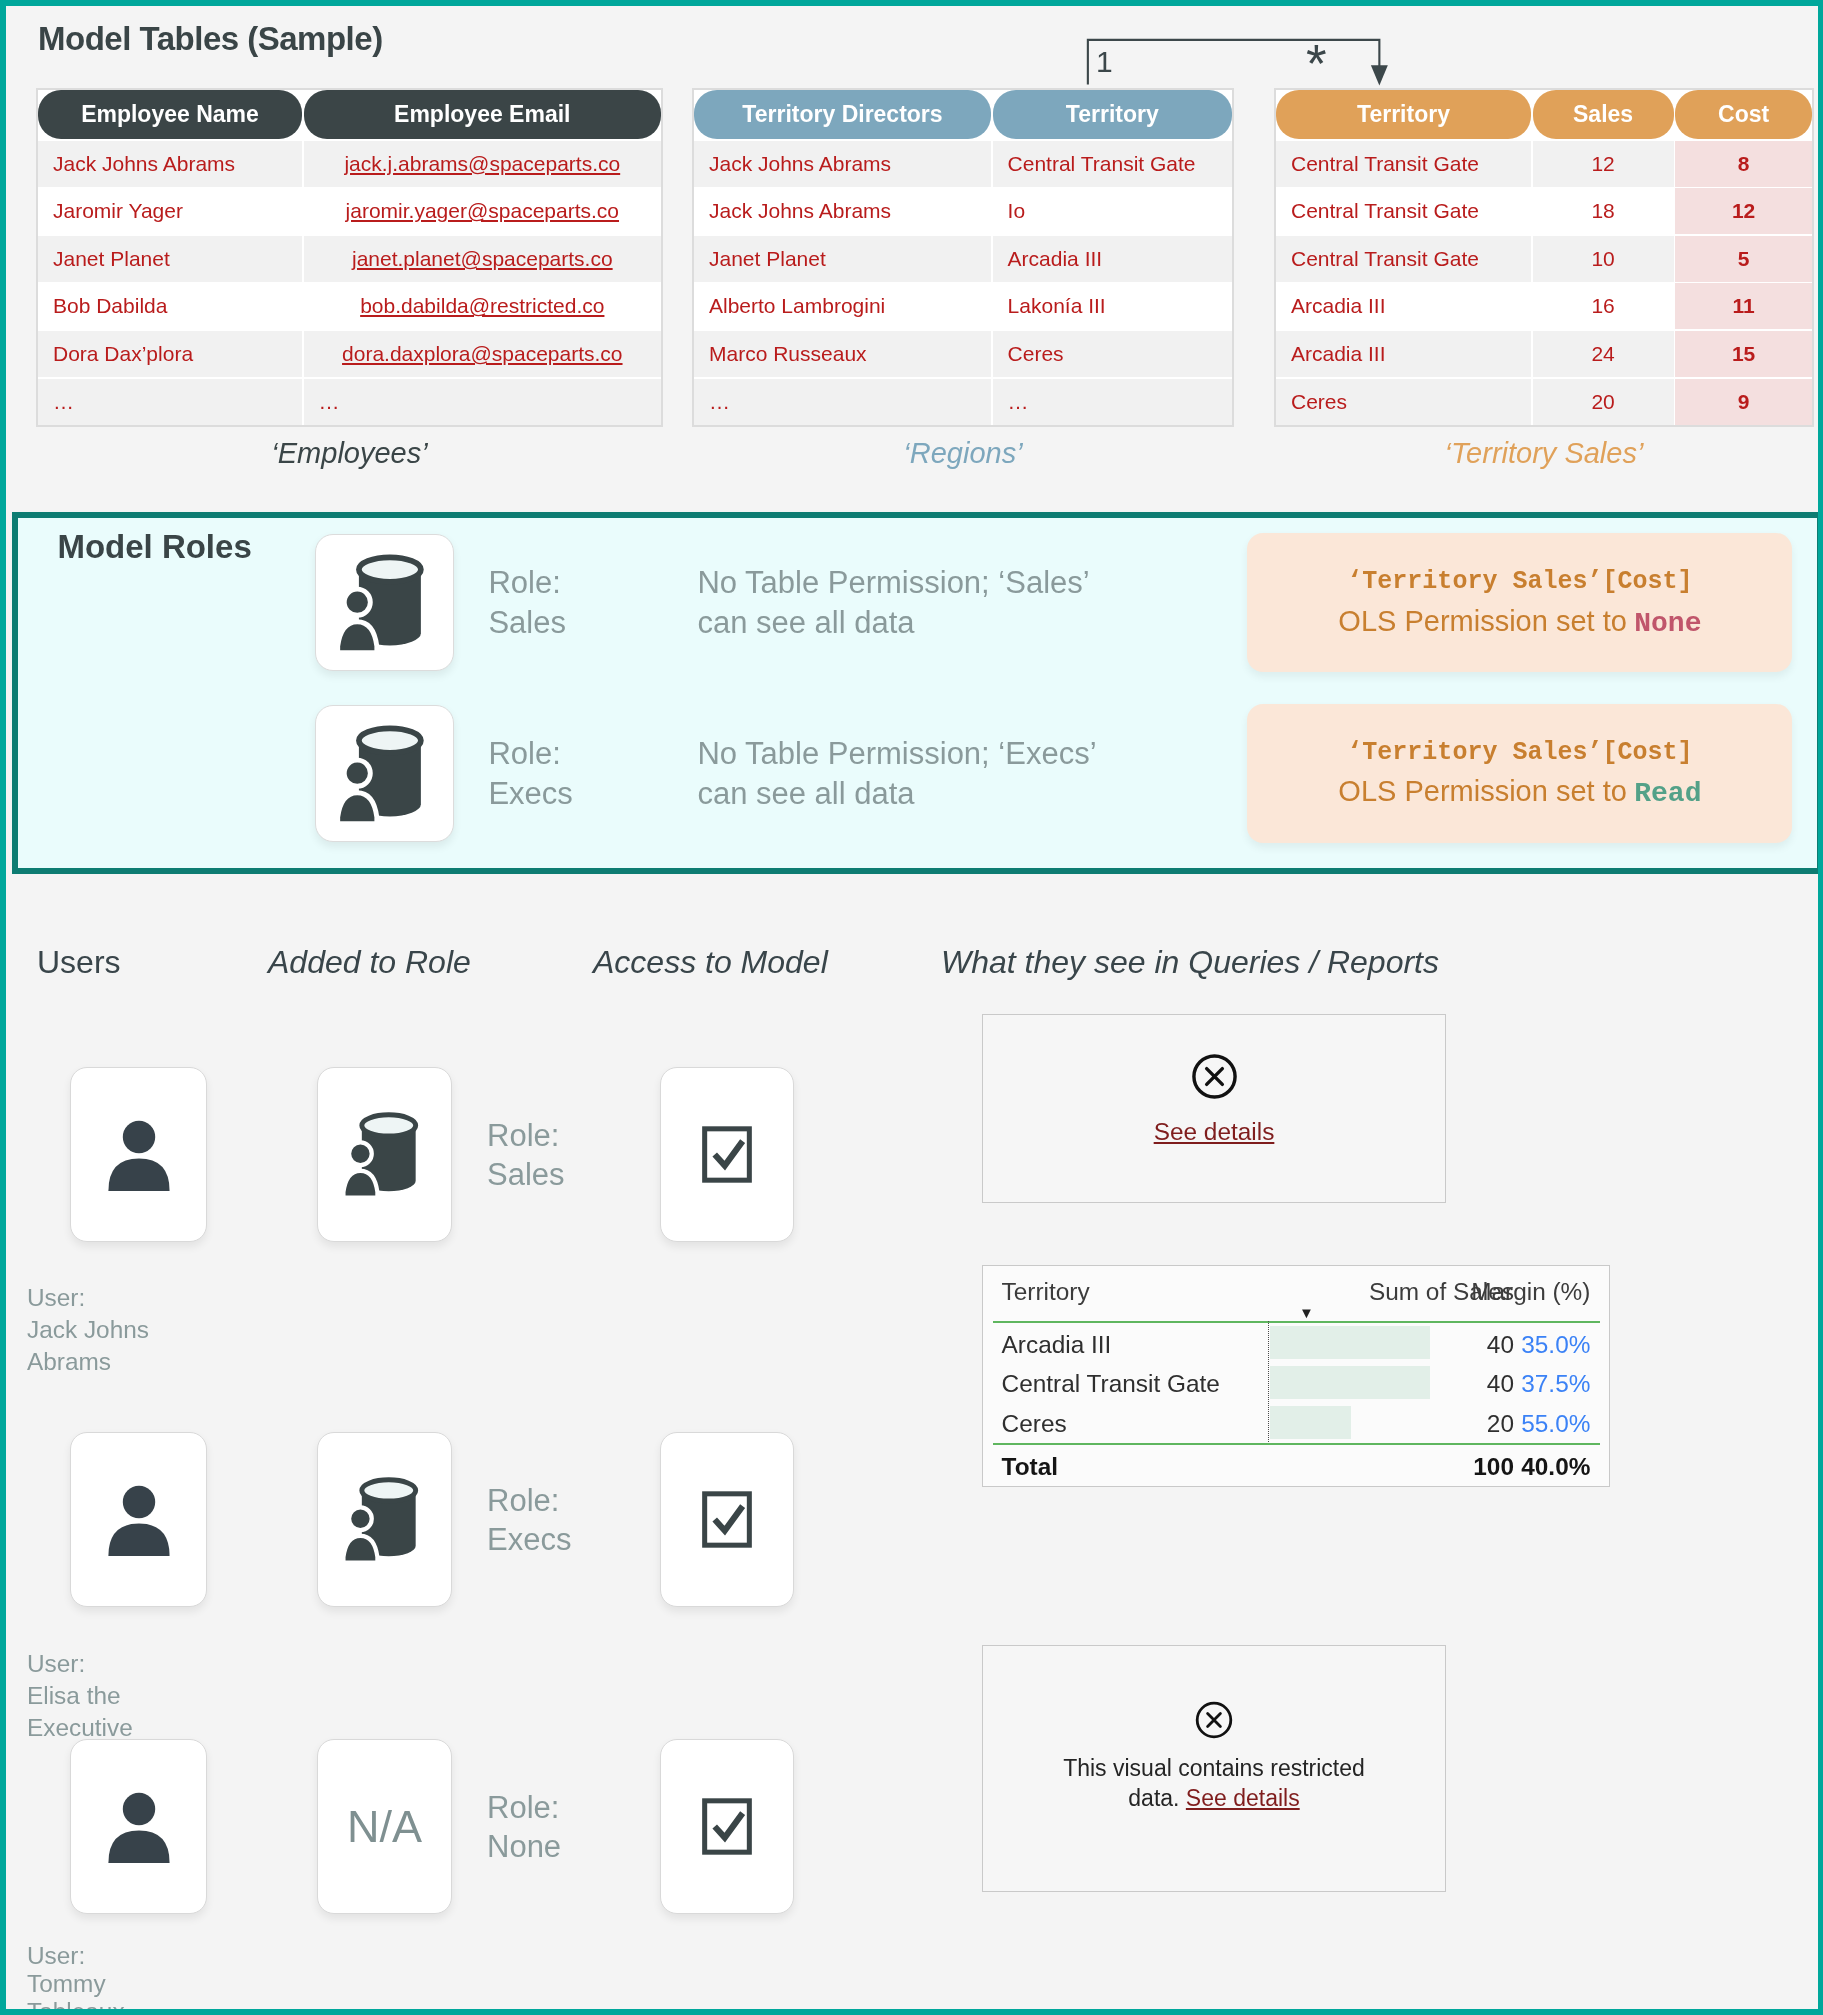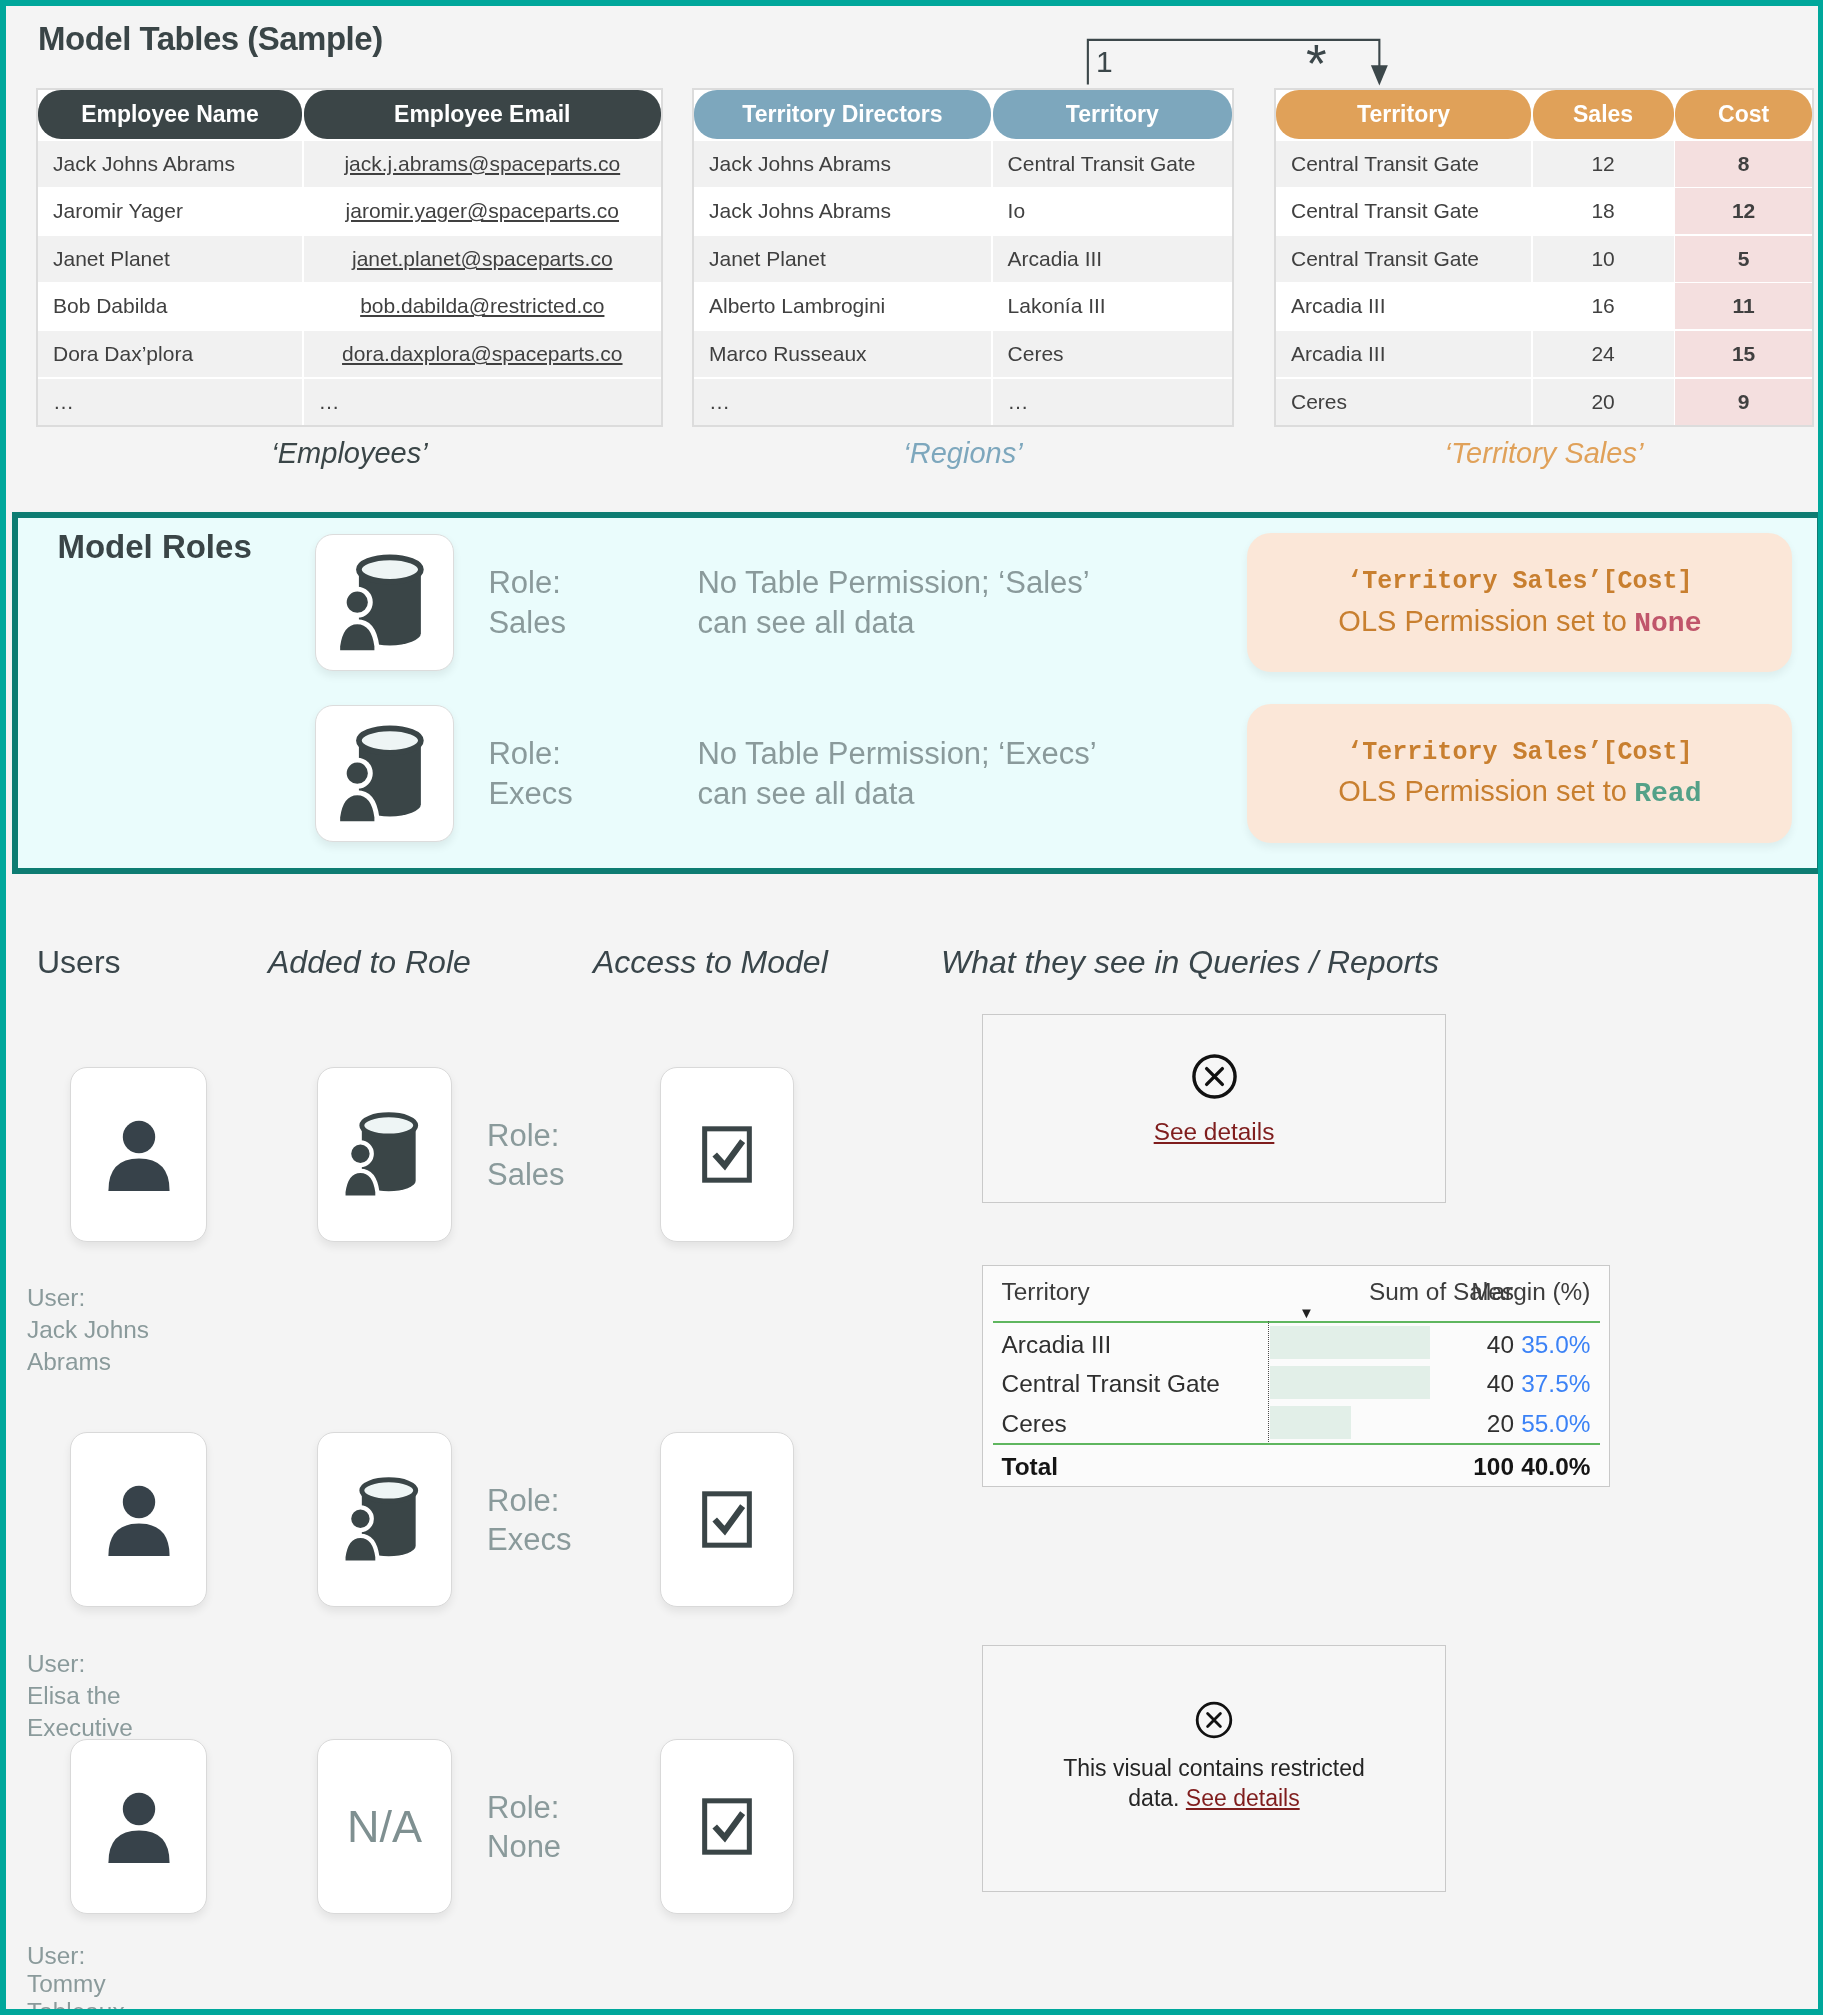--- a/index.html
+++ b/index.html
@@ -7,21 +7,21 @@
   .canvas{
     position:relative;width:1824px;height:2015px;background:#f4f4f4;
     border:6.4px solid #00a79b;overflow:hidden;
     font-family:"Liberation Sans","DejaVu Sans",sans-serif;color:#3a4547;
   }
   .abs{position:absolute;}
   
   .page-title{left:32px;top:13.8px;font-size:33px;font-weight:600;color:#3a4547;letter-spacing:-0.5px;}
   .tbl{position:absolute;top:82px;display:grid;gap:1.6px;background:#ffffff;border:2.7px solid #dcdcdc;}
   .tbl .hcell{display:flex;align-items:center;justify-content:center;color:#fff;font-weight:bold;font-size:23px;height:49px;border-radius:23px;}
-  .tbl .cell{display:flex;align-items:center;font-size:21px;height:46px;color:#404040;}
+  .tbl .cell{display:flex;align-items:center;font-size:21px;height:46px;color:#b91c1c;}
   .cell.padL{padding-left:15px;}
   .cell.ctr{justify-content:center;}
   .hdr-dark{background:#3b4547;}
   .hdr-blue{background:#7da7bd;}
   .hdr-orange{background:#e0a159;}
   .row-a{background:#f1f1f1;}
   .row-b{background:#ffffff;}
   .cost{background:#f4dfdf !important;font-weight:bold;}
   .email{color:#7da7bd;text-decoration:underline;cursor:pointer;}
   .caption{position:absolute;top:431px;font-size:29px;font-style:italic;text-align:center;}
@@ -30,21 +30,21 @@
   .cap-ts{left:1268px;width:540px;color:#e0a159;}
   .rel-one{left:1090px;top:39px;font-size:30px;color:#3c474a;}
   .rel-many{left:1300px;top:26.5px;font-size:53px;color:#3c474a;}
   
   .roles-box{left:6.4px;top:506px;width:1811px;height:362px;background:#eafcfc;border:6.4px solid #0d7c72;}
   .roles-title{left:19px;top:9.5px;font-size:33px;font-weight:600;color:#3a4547;margin-left:20px;}
   .icon-card{position:absolute;width:139px;height:137px;background:#fff;border:1.6px solid #dcdcdc;border-radius:18px;
              box-shadow:0 4.2px 8.5px rgba(0,0,0,0.07);display:flex;align-items:center;justify-content:center;}
   .role-txt{position:absolute;display:flex;flex-direction:column;justify-content:center;height:137px;
             font-size:31px;line-height:40px;color:#8a9a9b;}
-  .peach-card{position:absolute;left:1229px;width:545px;height:139px;background:#fbe7d8;border-radius:24px;
+  .peach-card{position:absolute;left:1229px;width:545px;height:139px;background:#fbe7d8;border-radius:16px;
               display:flex;flex-direction:column;align-items:center;justify-content:center;gap:8.5px;
               box-shadow:0 4.2px 8.5px rgba(0,0,0,0.06);}
   .code-line{font-family:"Liberation Mono","DejaVu Sans Mono",monospace;font-size:25px;color:#c87f2f;font-weight:bold;}
   .perm-line{font-size:29px;color:#c87f2f;}
   .perm-val{font-family:"Liberation Mono","DejaVu Sans Mono",monospace;font-weight:bold;font-size:28px;margin-left:7.4px;}
   .perm-none{color:#c0566b;}
   .perm-read{color:#53a188;}
   
   .col-head{top:938px;font-size:32px;color:#39454a;}
   .ital{font-style:italic;}

